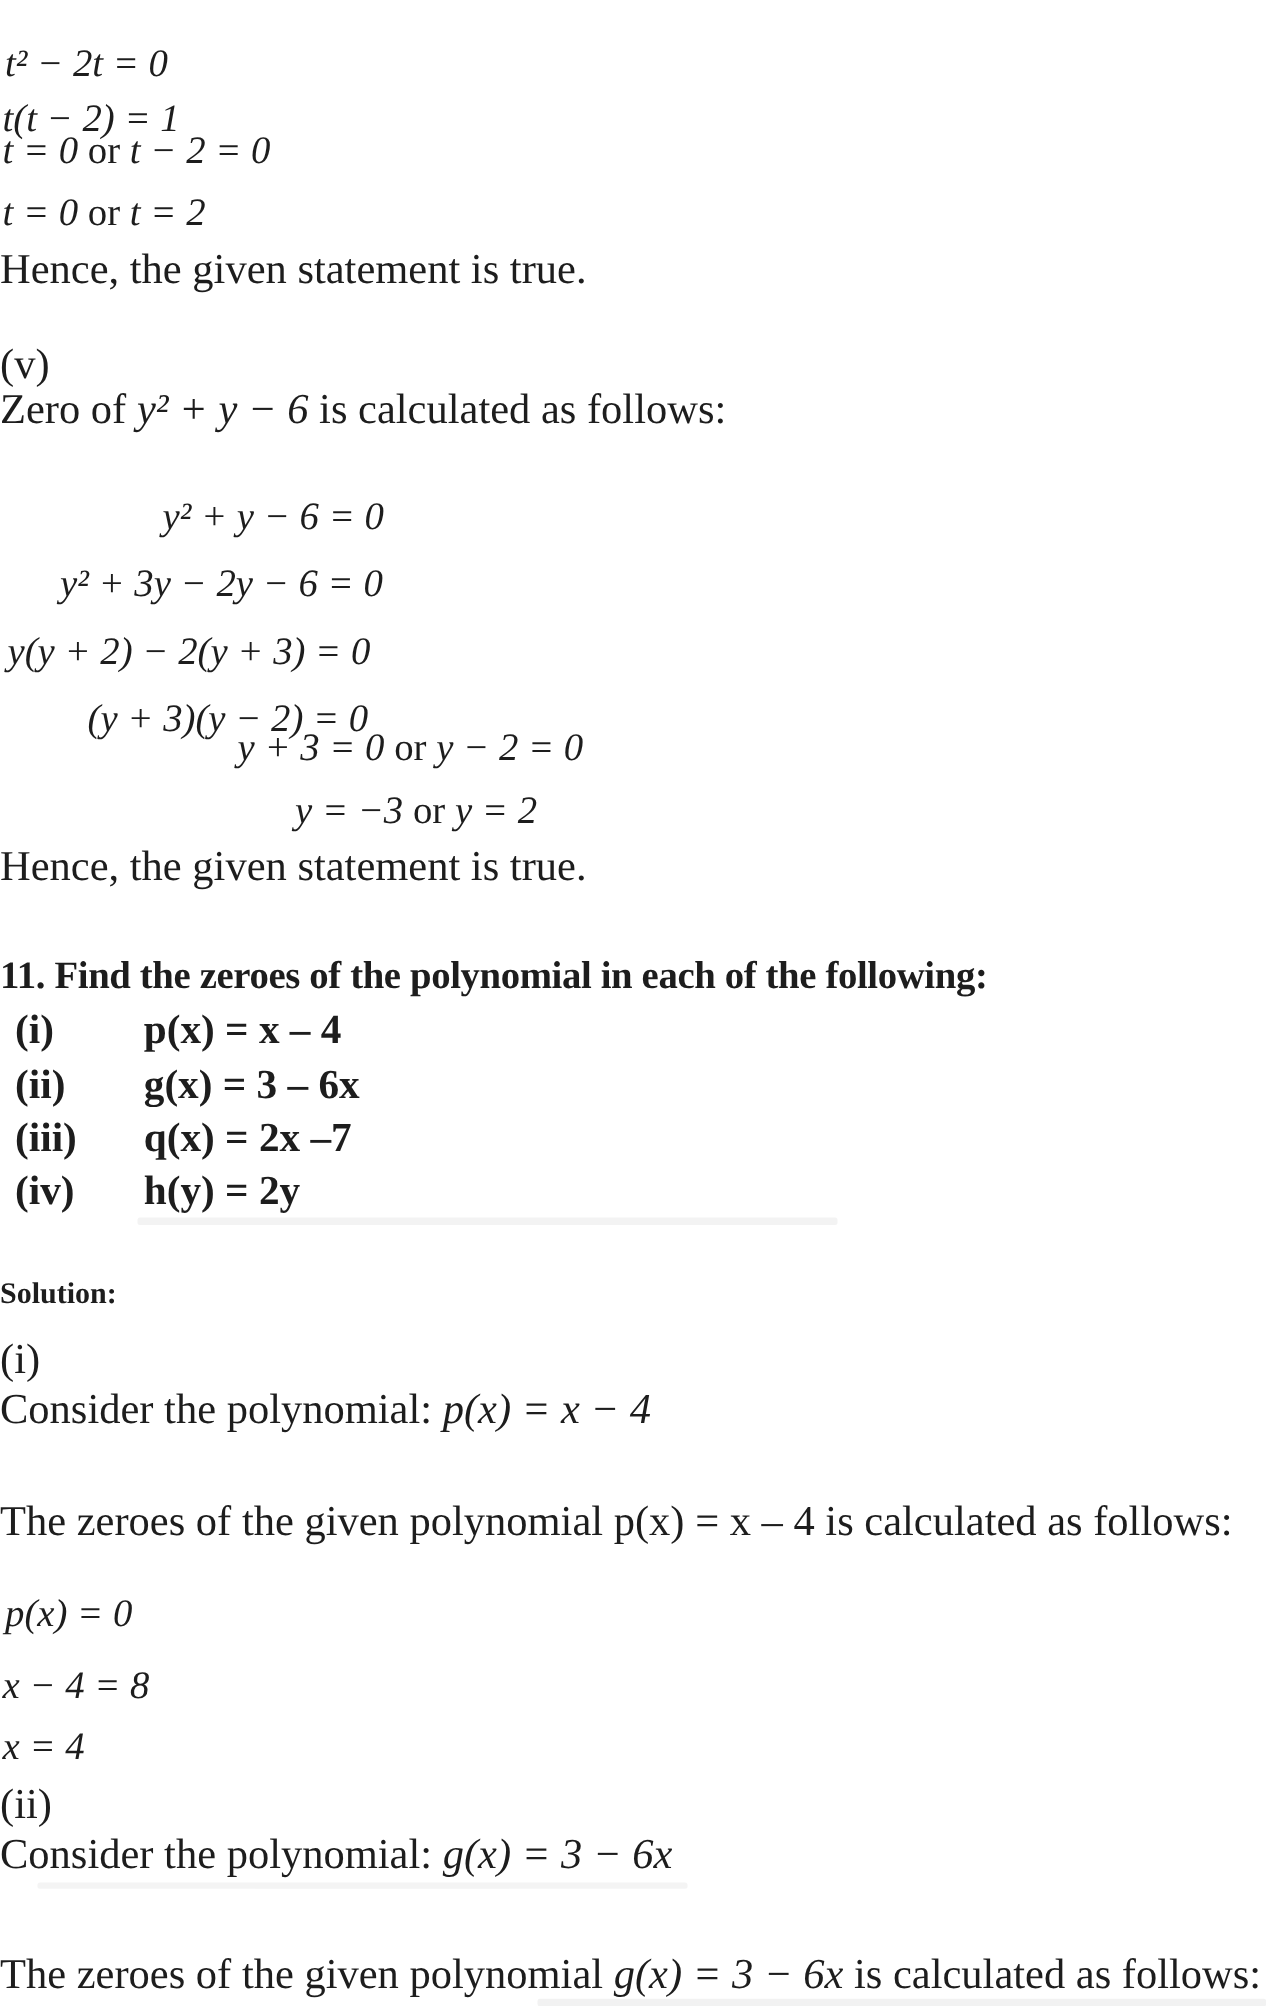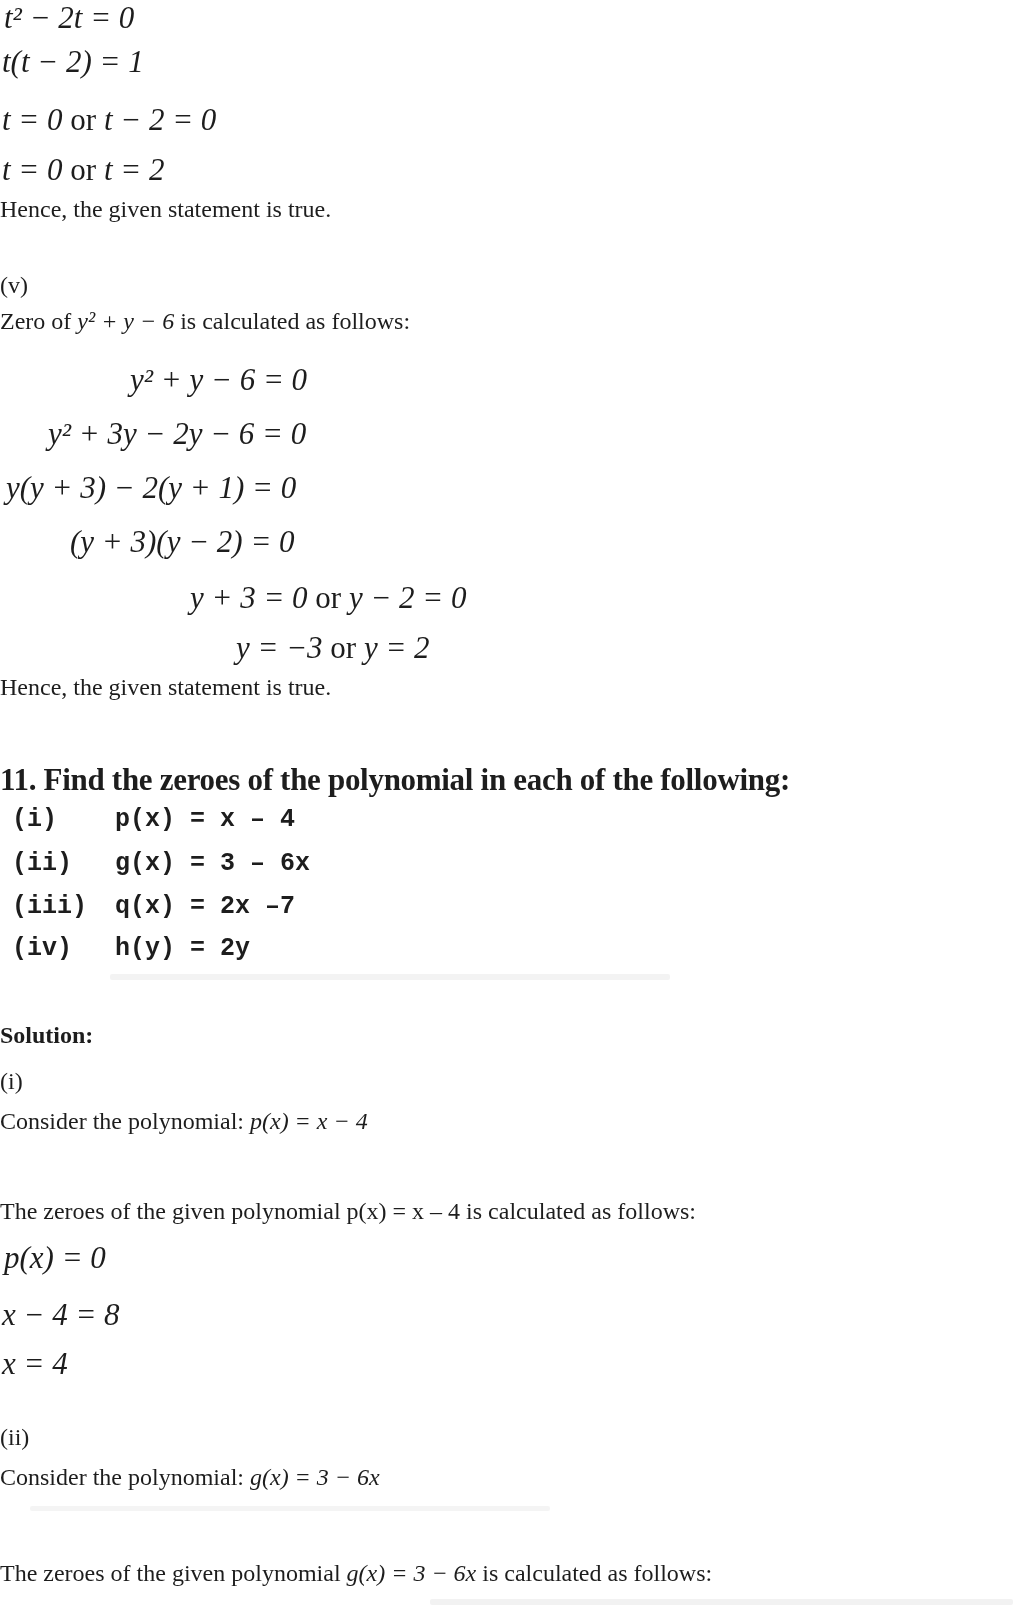--- a/index.html
+++ b/index.html
@@ -15,29 +15,29 @@
     overflow: hidden;
     font-family: "Liberation Serif", "DejaVu Serif", serif;
     color: #1d1d1d;
   }
   .line {
     position: absolute;
     white-space: nowrap;
     line-height: 1.15;
   }
   
-  .txt { font-size: 24px; font-style: normal; }
+  .txt { font-size: 34px; font-style: normal; }
   
   .eq  { font-size: 31px; }
-  .m   { font-style: italic; }
+  .m   { font-style: italic; margin-top: 33px; }
   .r   { font-style: normal; }
   
   .q-head { font-size: 31px; font-weight: bold; letter-spacing: -0.3px; }
   
-  .item { font-size: 25px; font-weight: bold; font-family: Liberation Mono, monospace; }
+  .item { font-size: 33px; font-weight: bold; }
   .item-label { display: inline-block; width: 103px; }
   
   .sol-head { font-size: 24px; font-weight: bold; }
   
   .artifact {
     position: absolute;
     background: #e9e9e9;
     border-radius: 2px;
   }
 </style>
@@ -55,21 +55,21 @@
     <span class="m">t = 0</span><span class="r"> or </span><span class="m">t = 2</span>
   </div>
   <div class="line txt" style="top:196px; left:0px">Hence, the given statement is true.</div>
 
   <div class="line txt" style="top:272px; left:0px">(v)</div>
   <div class="line txt" style="top:308px; left:0px">
     <span class="r">Zero of </span><span class="m">y² + y − 6</span><span class="r"> is calculated as follows:</span>
   </div>
   <div class="line eq m" style="top:362px; left:130px">y² + y − 6 = 0</div>
   <div class="line eq m" style="top:416px; left:48px">y² + 3y − 2y − 6 = 0</div>
-  <div class="line eq m" style="top:470px; left:6px">y(y + 3) − 2(y + 1) = 0</div>
+  <div class="line eq m" style="top:470px; left:6px">y(y + 2) − 2(y + 3) = 0</div>
   <div class="line eq m" style="top:524px; left:70px">(y + 3)(y − 2) = 0</div>
   <div class="line eq" style="top:580px; left:190px">
     <span class="m">y + 3 = 0</span><span class="r"> or </span><span class="m">y − 2 = 0</span>
   </div>
   <div class="line eq" style="top:630px; left:236px">
     <span class="m">y = −3</span><span class="r"> or </span><span class="m">y = 2</span>
   </div>
   <div class="line txt" style="top:674px; left:0px">Hence, the given statement is true.</div>
 
   <div class="line q-head" style="top:762px; left:0px">11. Find the zeroes of the polynomial in each of the following:</div>

